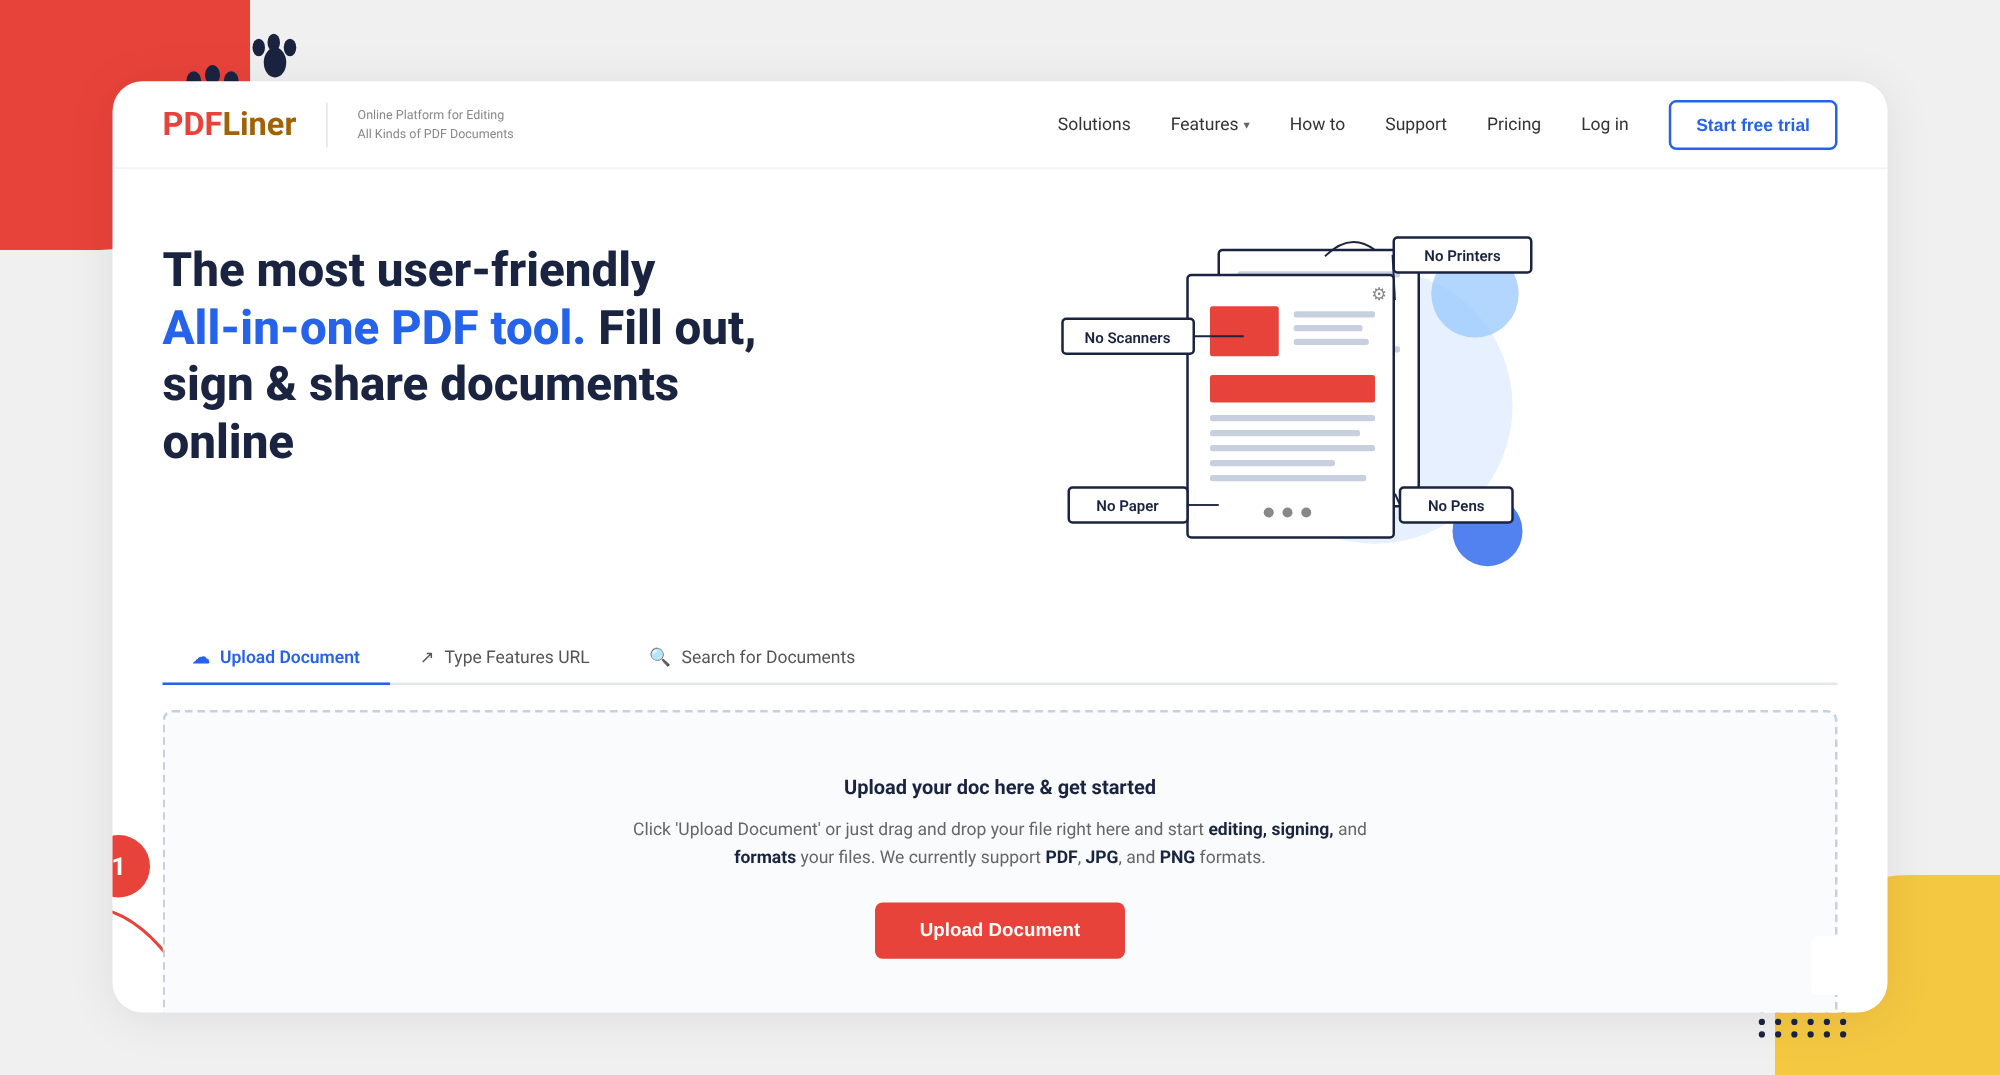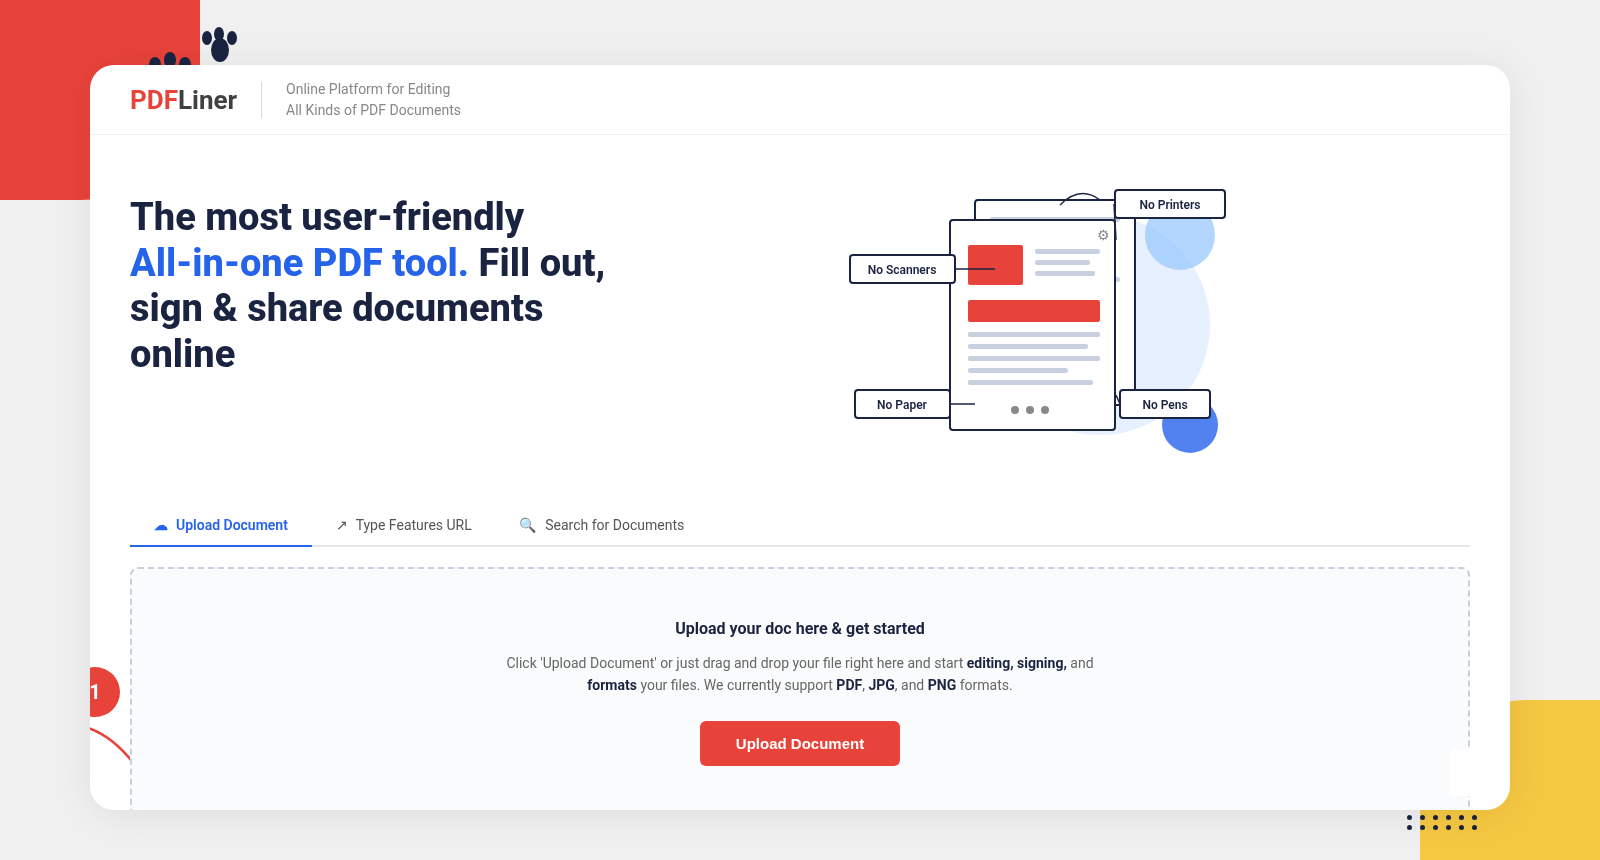--- a/index.html
+++ b/index.html
@@ -81,30 +81,30 @@
     .logo-text {
       display: flex;
       align-items: center;
       font-size: 26px;
       font-weight: 700;
     }
     .logo-pdf {
       color: #e8433a;
     }
     .logo-liner {
-      color: #404040;
+      color: #a16207;
     }
     .logo-divider {
       width: 1px;
       height: 36px;
       background: #ddd;
       margin: 0 12px;
     }
     .logo-subtitle {
-      font-size: 14px;
+      font-size: 10px;
       color: #888;
       line-height: 1.5;
     }
     .nav-links {
       display: flex;
       align-items: center;
       gap: 32px;
       margin-left: auto;
     }
     .nav-link {
@@ -320,20 +320,32 @@
         <span class="logo-pdf">PDF</span>
         <span class="logo-liner">Liner</span>
       </div>
       <div class="logo-divider"></div>
       <div class="logo-subtitle">
         <div>Online Platform for Editing</div>
         <div>All Kinds of PDF Documents</div>
       </div>
     </div>
 
+    <div class="nav-links">
+      <a class="nav-link">Solutions</a>
+      <a class="nav-link">
+        <span>Features</span>
+        <span class="chevron">▾</span>
+      </a>
+      <a class="nav-link">How to</a>
+      <a class="nav-link">Support</a>
+      <a class="nav-link">Pricing</a>
+      <a class="nav-login">Log in</a>
+      <button class="nav-trial-btn">Start free trial</button>
+    </div>
   </nav>
 
   <div class="hero">
     <div class="hero-left">
       <h1 class="hero-title">
         <span>The most user-friendly</span><br>
         <span class="highlight">All-in-one PDF tool.</span><span> Fill out,</span><br>
         <span>sign &amp; share documents online</span>
       </h1>
     </div>

